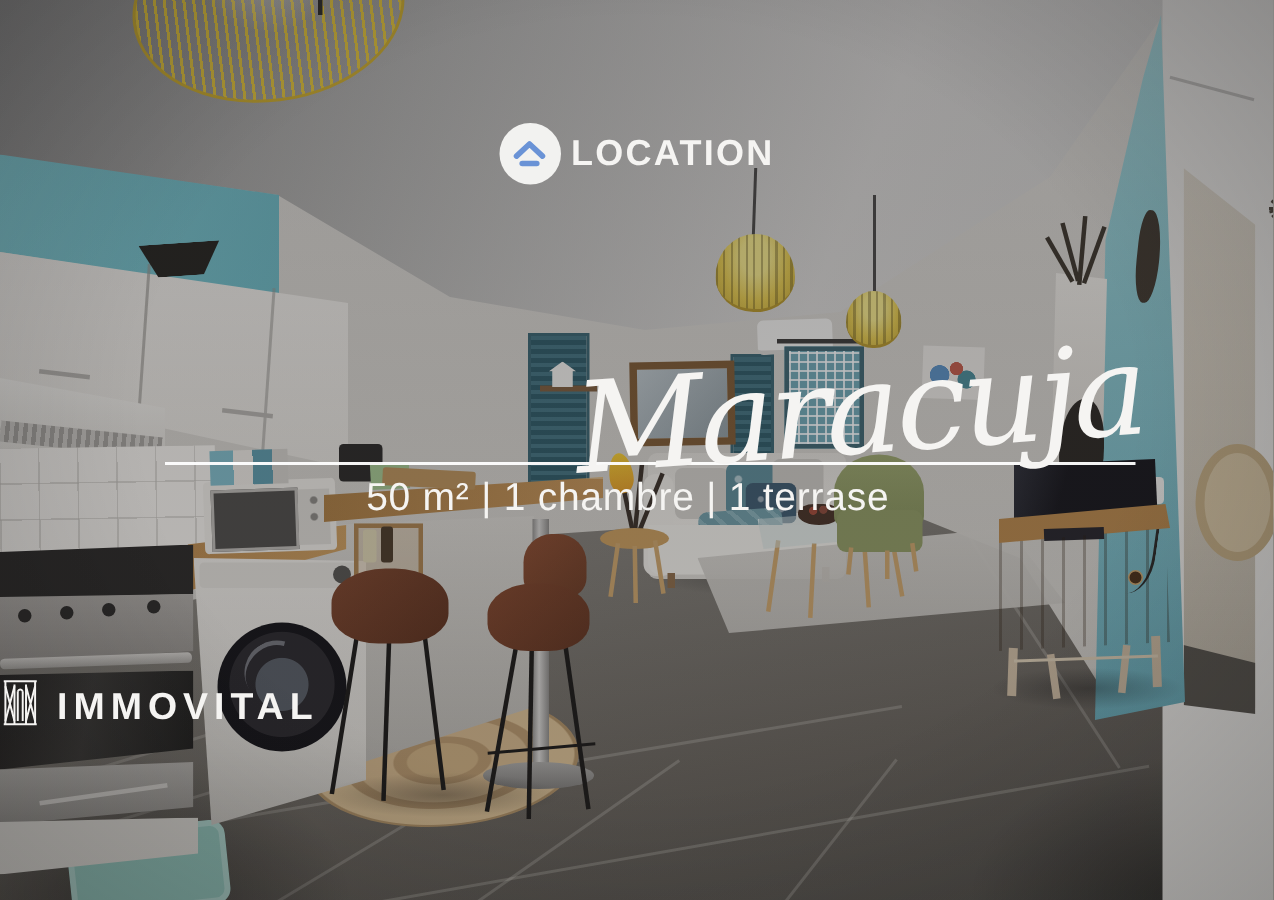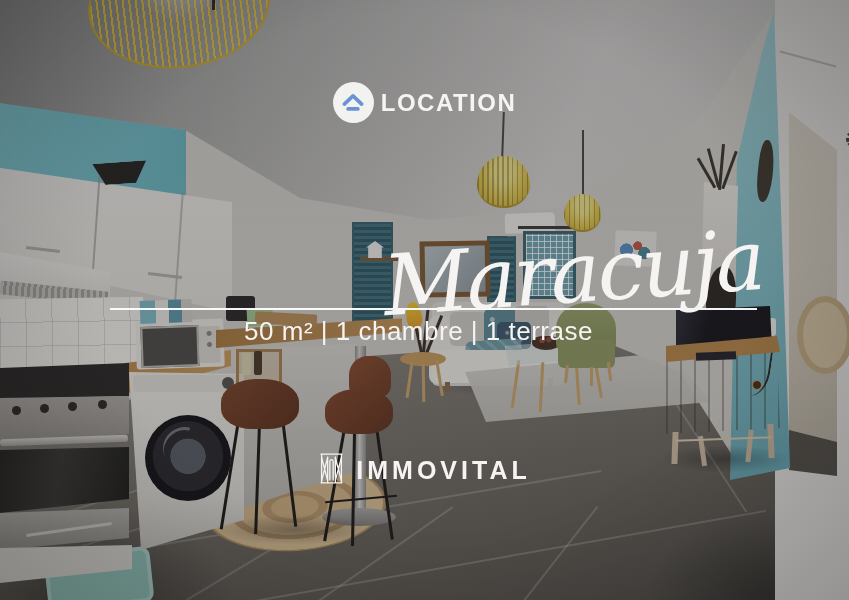--- a/index.html
+++ b/index.html
@@ -194,21 +194,21 @@
   .vignette{position:absolute;inset:0;background:radial-gradient(ellipse at 50% 45%,transparent 55%,rgba(0,0,0,.20) 100%);}
   .txt{position:absolute;inset:0;color:var(--text_white,#f5f4f2);}
   .badge{position:absolute;top:82px;left:0;right:0;display:flex;align-items:center;justify-content:center;gap:7px;}
   .badge-circle{width:41px;height:41px;border-radius:50%;background:#f2f2f0;display:flex;align-items:center;justify-content:center;}
   .badge-label{font-size:24px;font-weight:700;letter-spacing:1.5px;}
   .apt{position:absolute;left:163px;top:272px;font-size:31px;font-weight:700;letter-spacing:1px;white-space:nowrap;}
   .script{position:absolute;left:383px;top:231px;font-family:"DejaVu Serif",serif;font-style:italic;
     font-size:84px;font-weight:400;letter-spacing:-3px;transform:rotate(-4deg);white-space:nowrap;line-height:1;}
   .tline{position:absolute;left:110px;top:308px;width:647px;height:2px;background:rgba(255,255,255,.95);}
   .specs{position:absolute;left:0;right:12px;top:316px;text-align:center;font-size:26px;font-weight:400;letter-spacing:.5px;}
-  .brand{position:absolute;top:452px;left:0;right:0;display:flex;align-items:center;justify-content:center;gap:11px;}
+  .brand{position:absolute;top:452px;left:0;right:0;display:flex;align-items:center;justify-content:flex-start;gap:11px;}
   .brand-label{font-size:25px;font-weight:700;letter-spacing:4px;}
 </style>
 </head>
 <body>
 
 <div class="stage">
   <div class="photo">
     <div class="s ceiling"></div>
     <div class="s teal-left"></div>
     <div class="s cabinets"></div>

